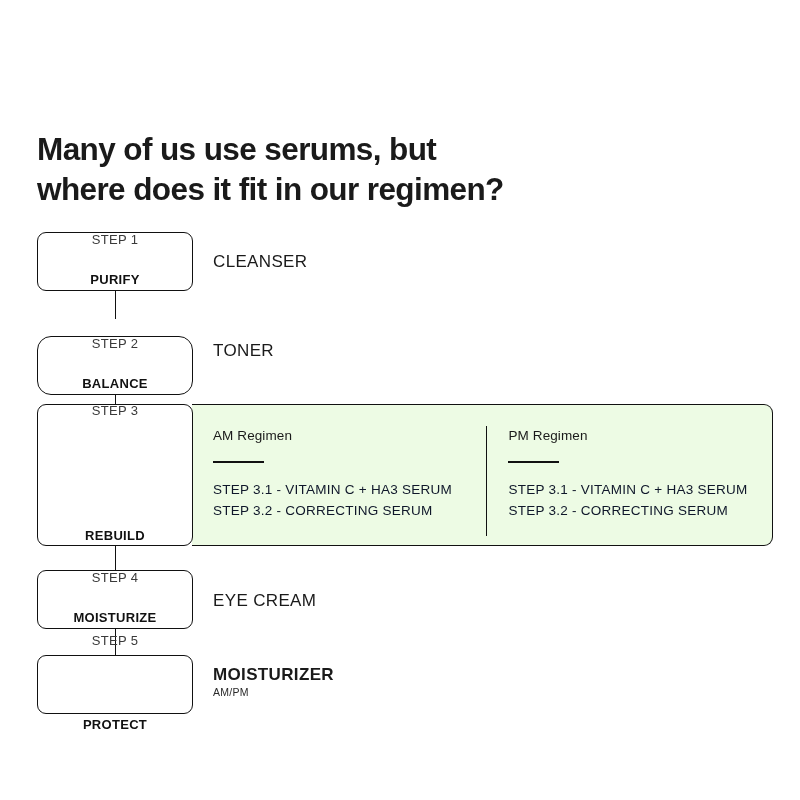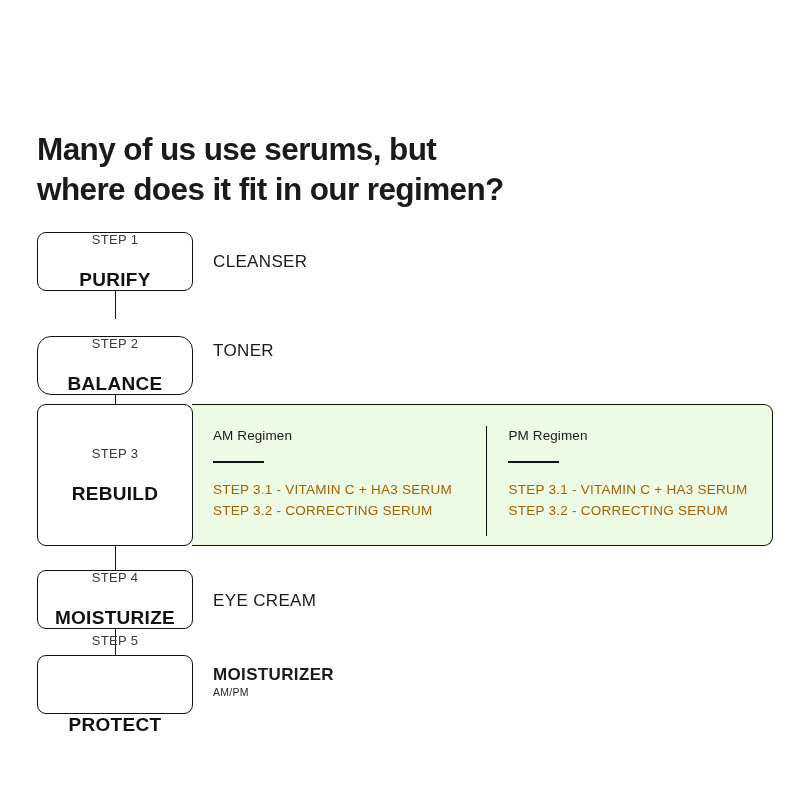--- a/index.html
+++ b/index.html
@@ -61,31 +61,31 @@
   }
   .step-num {
     font-size: 13px;
     font-weight: normal;
     letter-spacing: 0.3px;
     color: #3a3a3a;
     line-height: 12px;
     margin-bottom: 1px;
   }
   .step-name {
-    font-size: 19px;
+    font-size: 13px;
     font-weight: bold;
     letter-spacing: 0.3px;
     color: #111111;
     line-height: 18px;
     margin-top: 24px;
   }
 
   #box-1 { top: 232px; height: 59px; }
   #box-2 { top: 336px; height: 59px; border-radius: 14px; }
-  #box-3 { top: 404px; height: 142px; }
+  #box-3 { top: 404px; height: 142px; justify-content: space-between; }
   #box-4 { top: 570px; height: 59px; }
   #box-5 { top: 655px; height: 59px; gap: 44px; }
 
   .connector {
     position: absolute;
     left: 114.5px;
     width: 1.6px;
     background: #111111;
     z-index: 1;
   }
@@ -156,21 +156,21 @@
   }
   .regimen-rule {
     width: 51px;
     height: 1.5px;
     background: #111111;
     margin: 17px 0 16px 0;
   }
   .regimen-item {
     font-size: 13.5px;
     letter-spacing: 0.25px;
-    color: #a16207;
+    color: #0f172a;
     line-height: 21px;
     white-space: nowrap;
   }
 </style>
 </head>
 <body>
 
 <div id="canvas">
 
   <h1 class="title">

